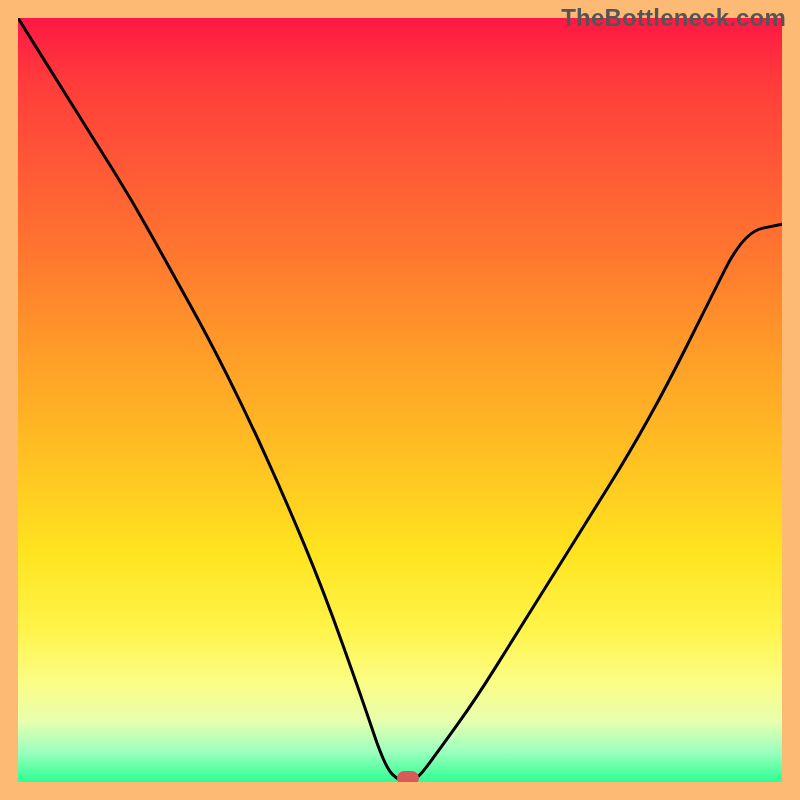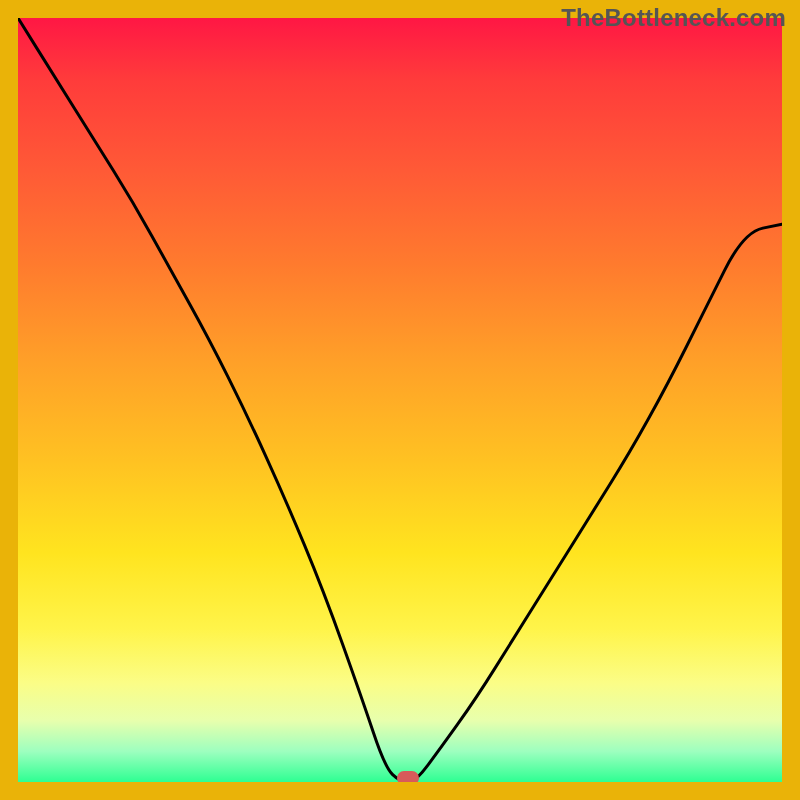--- a/index.html
+++ b/index.html
@@ -8,21 +8,21 @@
     width: 800px;
     height: 800px;
     background: #000;
     font-family: Arial, Helvetica, sans-serif;
     overflow: hidden;
   }
   .frame {
     position: relative;
     width: 800px;
     height: 800px;
-    background: #eab308;
+    background: #fdba74;
   }
   .watermark {
     position: absolute;
     top: 4px;
     right: 14px;
     font-size: 24px;
     font-weight: 600;
     color: #555;
     letter-spacing: 0.2px;
     z-index: 50;

